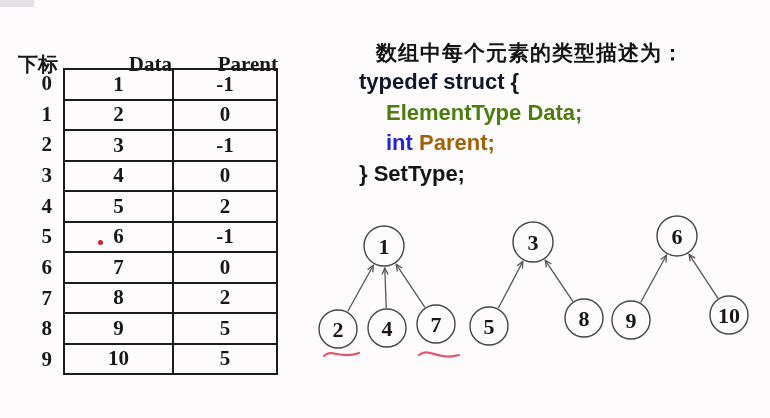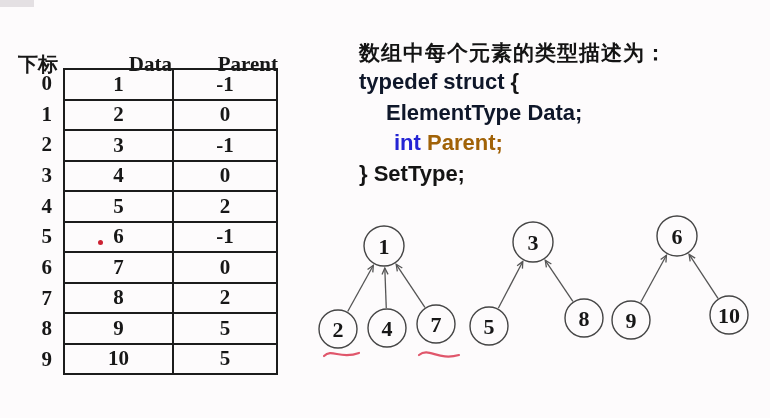--- a/index.html
+++ b/index.html
@@ -52,20 +52,21 @@
   }
   
   .code-block {
     position: absolute; left: 359px; top: 38px;
     font-family: "Liberation Sans", "DejaVu Sans", sans-serif;
     white-space: nowrap;
   }
   .code-intro {
     font-size: 21px; font-weight: 600; line-height: 29px;
     letter-spacing: 1px;
+    margin-left: 17px;
   }
   .code-line {
     font-size: 22px; font-weight: 700; line-height: 30.7px;
   }
   .code-line.indent { padding-left: 27px; }
   
   svg.forest { position: absolute; left: 0; top: 0; }
   svg.forest text {
     font-family: "Liberation Serif", "DejaVu Serif", serif;
     font-weight: 700; font-size: 22px;
@@ -139,22 +140,22 @@
         </tr>
       </tbody>
   </table>
 
   <div class="red-dot" style="background: rgb(204, 34, 51);"></div>
 
   <div class="code-block">
     <div class="code-intro" style="color: rgb(20, 20, 20);">数组中每个元素的类型描述为：</div>
     <div>
         <div class="code-line"><span style="color: #0f172a; margin-top: 36px;">typedef struct </span><span style="color: rgb(20, 20, 20);">{</span></div>
-        <div class="code-line indent"><span style="color: #0f172a;">ElementType Data;</span></div>
-        <div class="code-line indent"><span style="color: rgb(36, 36, 212); margin-left: 8px;">int</span><span style="color: #a16207;"> Parent;</span></div>
+        <div class="code-line indent"><span style="color: #4d7c0f;">ElementType Data;</span></div>
+        <div class="code-line indent"><span style="color: rgb(36, 36, 212);">int</span><span style="color: #a16207;"> Parent;</span></div>
         <div class="code-line"><span style="color: rgb(20, 20, 20);">} SetType;</span></div>
       </div>
   </div>
 
   <svg class="forest" width="770" height="418">
       <defs>
         <marker id="arrow" markerWidth="10" markerHeight="10" refX="7.5" refY="4" orient="auto" markerUnits="userSpaceOnUse">
           <path d="M1,1 L7.5,4 L1,7" fill="none" stroke="#555555" stroke-width="1.3"></path>
         </marker>
       </defs>

